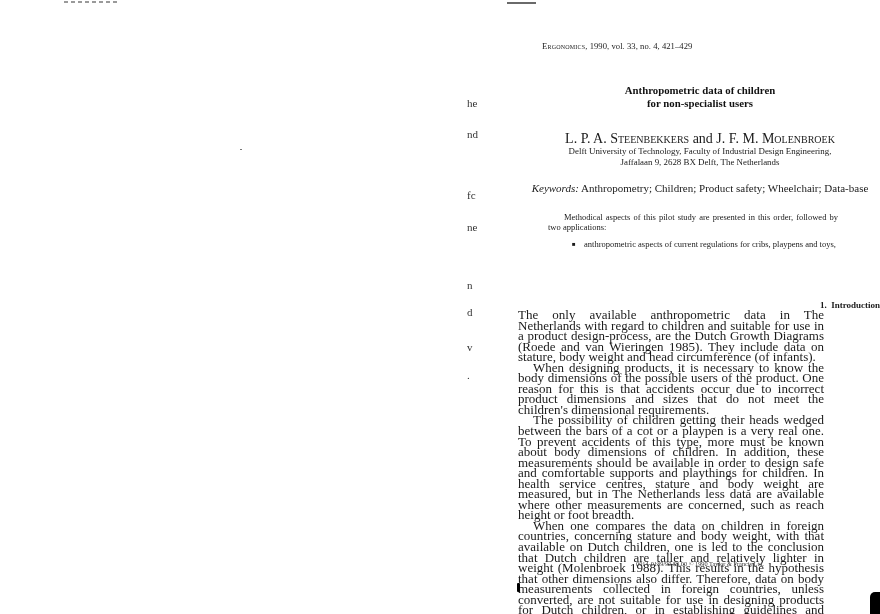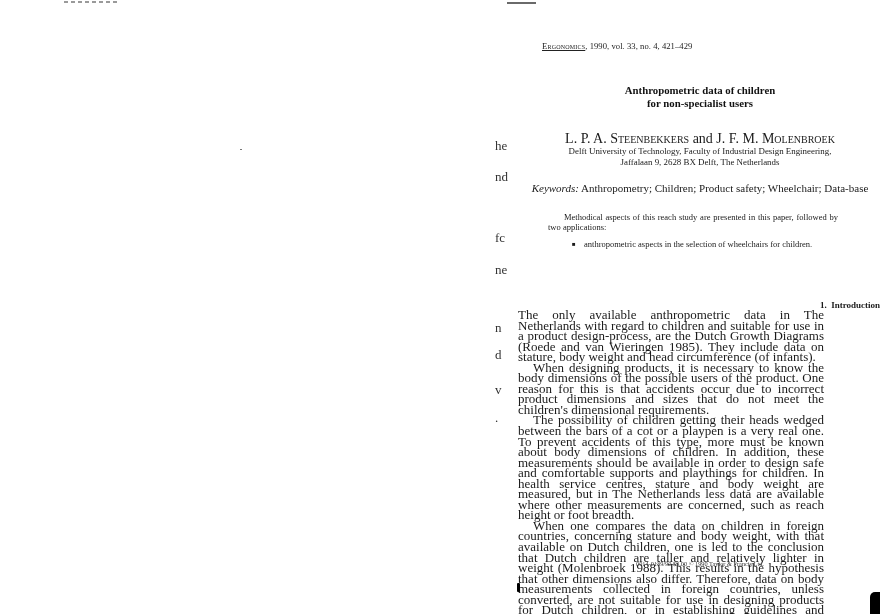--- a/index.html
+++ b/index.html
@@ -2,39 +2,39 @@
 <html><head>
   <meta charset="utf-8">
   <style>
     html, body { margin:0; padding:0; }
     body {
       width:880px; height:614px; overflow:hidden; background:#ffffff; position:relative;
       font-family:"Liberation Serif", "DejaVu Serif", serif; color:#1a1a1a;
     }
     .abs { position:absolute; }
     .header-line { left:542px; top:41px; font-size:8.6px; letter-spacing:0.05px; color:#222; white-space:nowrap; }
-    .header-line .sc { font-variant:small-caps; letter-spacing:0.2px;text-decoration:underline; }
+    .header-line .sc { font-variant:small-caps; letter-spacing:0.2px; }
     .title { left:520px; width:360px; text-align:center; font-weight:bold; font-size:10.8px; line-height:13px; color:#111; }
     .authors { left:520px; width:360px; top:131px; text-align:center; font-size:14px; }
     .authors .sc { font-variant:small-caps; }
     .affil { left:520px; width:360px; top:146px; text-align:center; font-size:8.9px; line-height:10.5px; }
     .keywords { left:520px; width:360px; top:182px; text-align:center; font-size:11px; }
     .keywords i { font-style:italic; }
     .abstract { left:548px; width:290px; top:212px; font-size:8.5px; line-height:10px; text-align:justify; }
     .abstract p { margin:0; }
     .abstract .indent { text-indent:16px; }
     .abstract ul { margin:7px 0 7px 0; padding:0 0 0 24px; list-style:none; }
     .abstract li { position:relative; padding-left:12px; line-height:10px; }
     .abstract li::before { content:"\25A0"; position:absolute; left:0; top:0; font-size:6px; }
     .section-head { left:520px; width:360px; top:300px; text-align:right; font-weight:bold; font-size:9px; }
     .body-text { left:518px; width:306px; top:310px; font-size:13px; line-height:10.55px; text-align:justify; }
     .body-text p { margin:0; }
     .body-text p.indent { text-indent:15px; }
     .footer { left:520px; width:360px; top:560px; text-align:center; font-size:6.3px; color:#333; }
-    .margin-frag { left:495px; font-size:13px; color:#333;margin-top:41px; }
+    .margin-frag { left:467px; font-size:11px; color:#333; }
     .rule-top { left:507px; top:2px; width:29px; height:2px; background:#6a6a6a; }
     .rule-left { left:64px; top:1px; width:56px; height:2px; background:repeating-linear-gradient(90deg,#9a9a9a 0 4px,transparent 4px 7px); }
     .dot { width:2px; height:1px; background:#777; }
     .blot-bottom { left:517px; top:583px; width:3px; height:9px; background:#000; border-radius:1px; }
     .blot-corner { left:870px; top:592px; width:10px; height:22px; background:#000; border-radius:5px 0 0 0; }
   </style>
 </head>
 <body>
 
 <div class="abs rule-left"></div>
@@ -64,23 +64,23 @@
 <div class="abs affil">
   <div>Delft University of Technology, Faculty of Industrial Design Engineering,</div>
   <div>Jaffalaan 9, 2628 BX Delft, The Netherlands</div>
 </div>
 
 <div class="abs keywords">
   <i>Keywords:</i><span> Anthropometry; Children; Product safety; Wheelchair; Data-base</span>
 </div>
 
 <div class="abs abstract">
-  <p class="indent">Methodical aspects of this reach study are presented in this paper, followed by two applications:</p>
+  <p class="indent">Methodical aspects of this pilot study are presented in this order, followed by two applications:</p>
   <ul>
-    <li>anthropometric aspects in the selection of wheelchairs for children.</li>
+    <li>anthropometric aspects of current regulations for cribs, playpens and toys,</li>
   </ul>
 </div>
 
 <div class="abs section-head">
   <span>1.</span>&nbsp;&nbsp;<span>Introduction</span>
 </div>
 
 <div class="abs body-text">
   <p>The only available anthropometric data in The Netherlands with regard to children and suitable for use in a product design-process, are the Dutch Growth Diagrams (Roede and van Wieringen 1985). They include data on stature, body weight and head circumference (of infants).</p>
   <p class="indent">When designing products, it is necessary to know the body dimensions of the possible users of the product. One reason for this is that accidents occur due to incorrect product dimensions and sizes that do not meet the children's dimensional requirements.</p>

